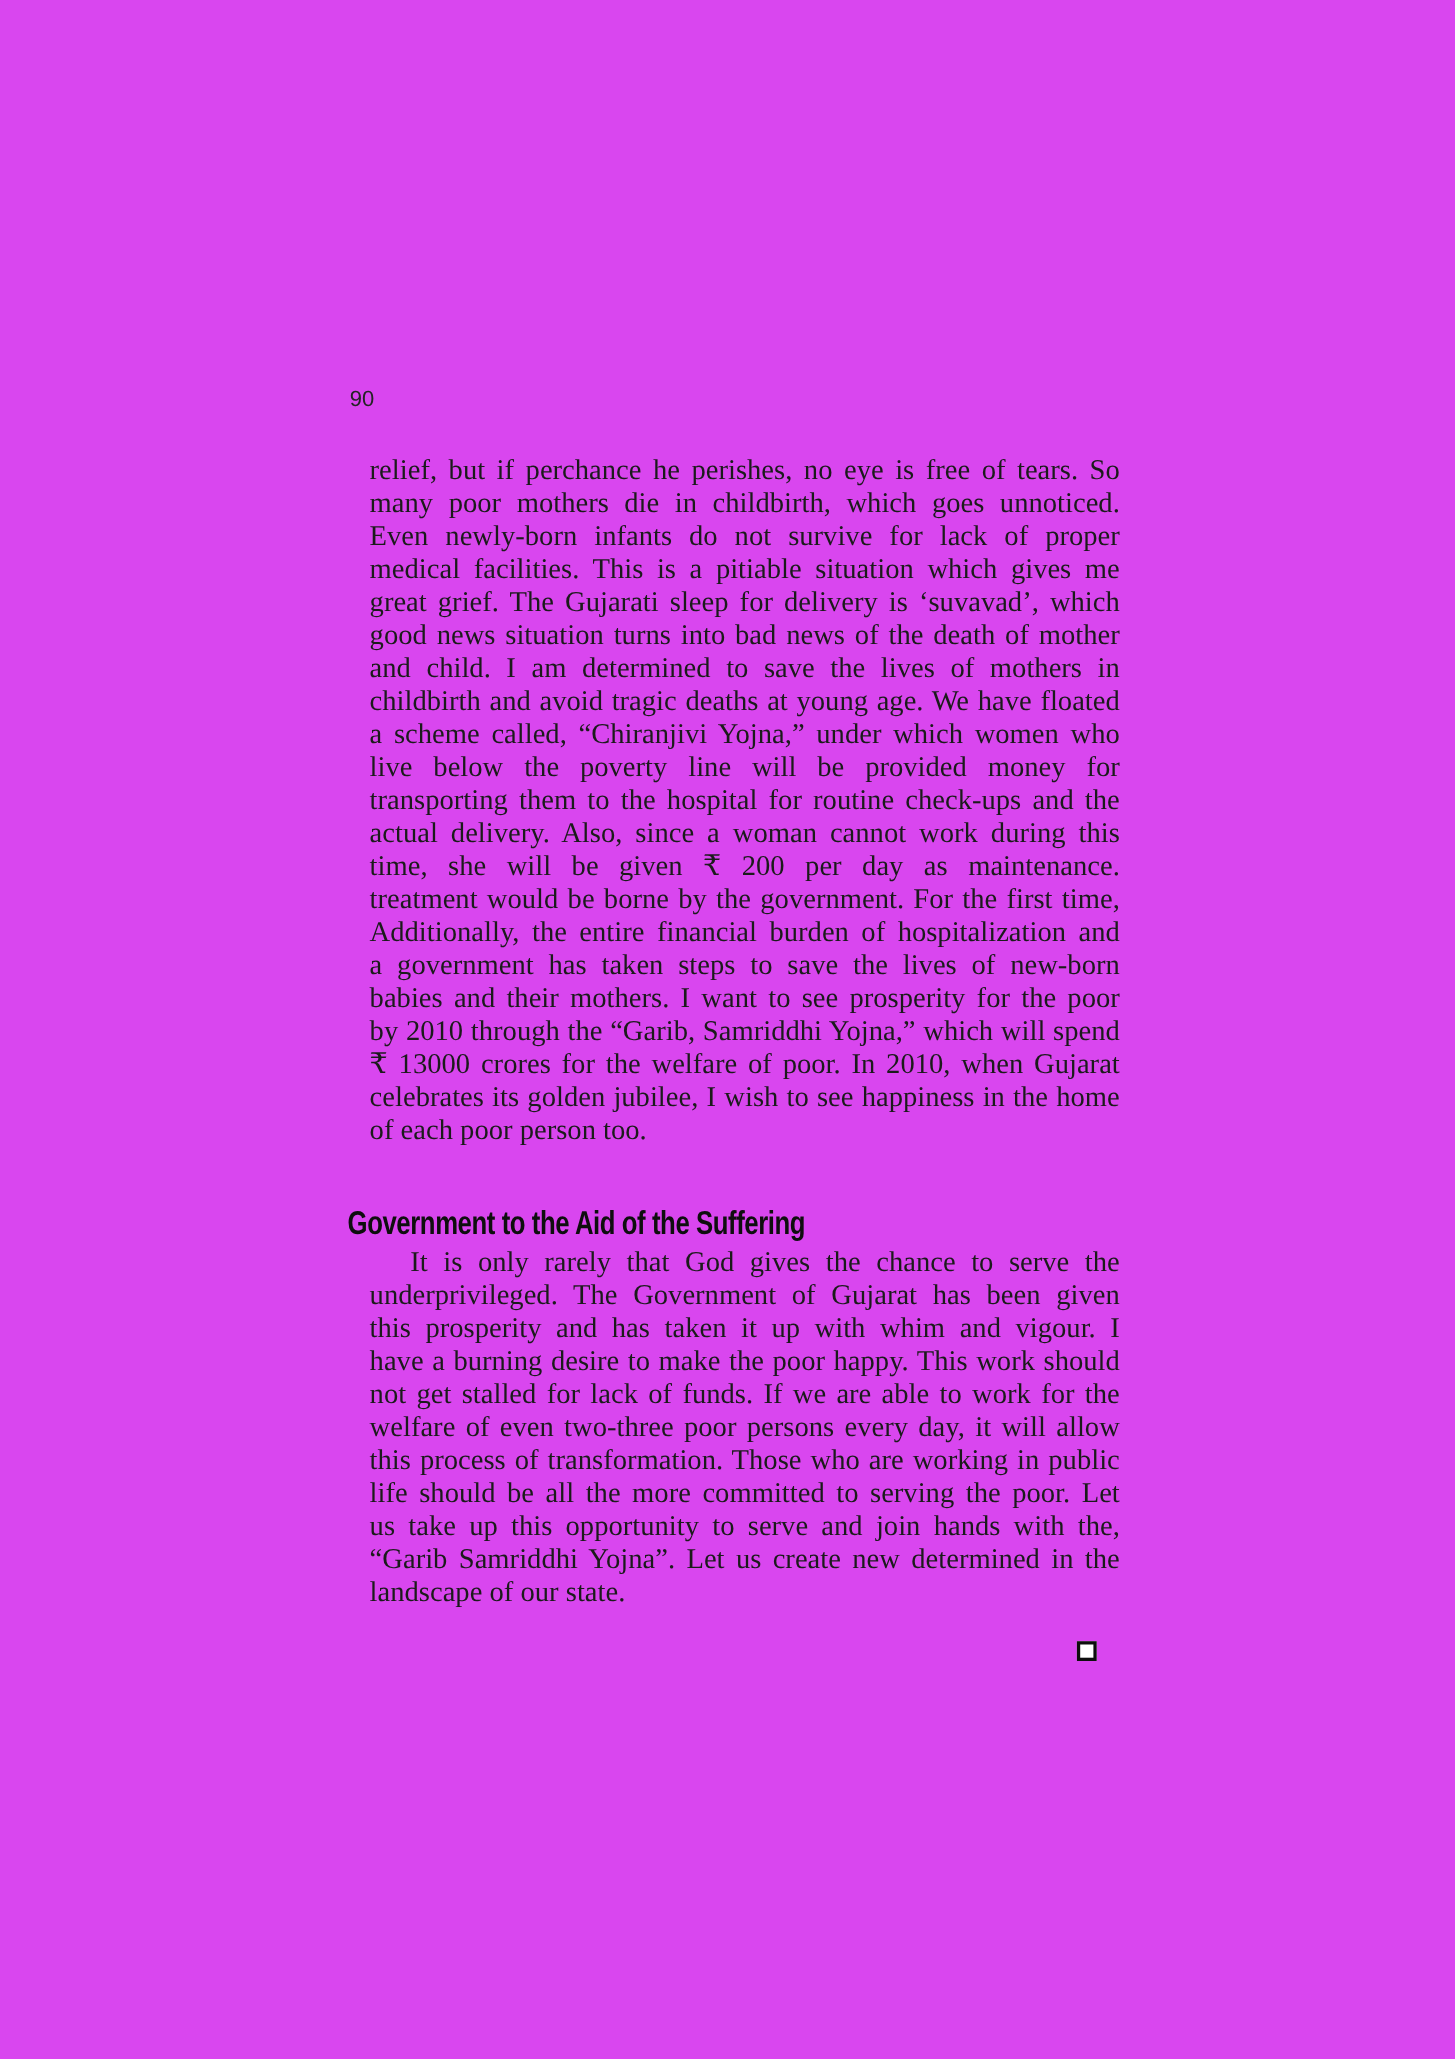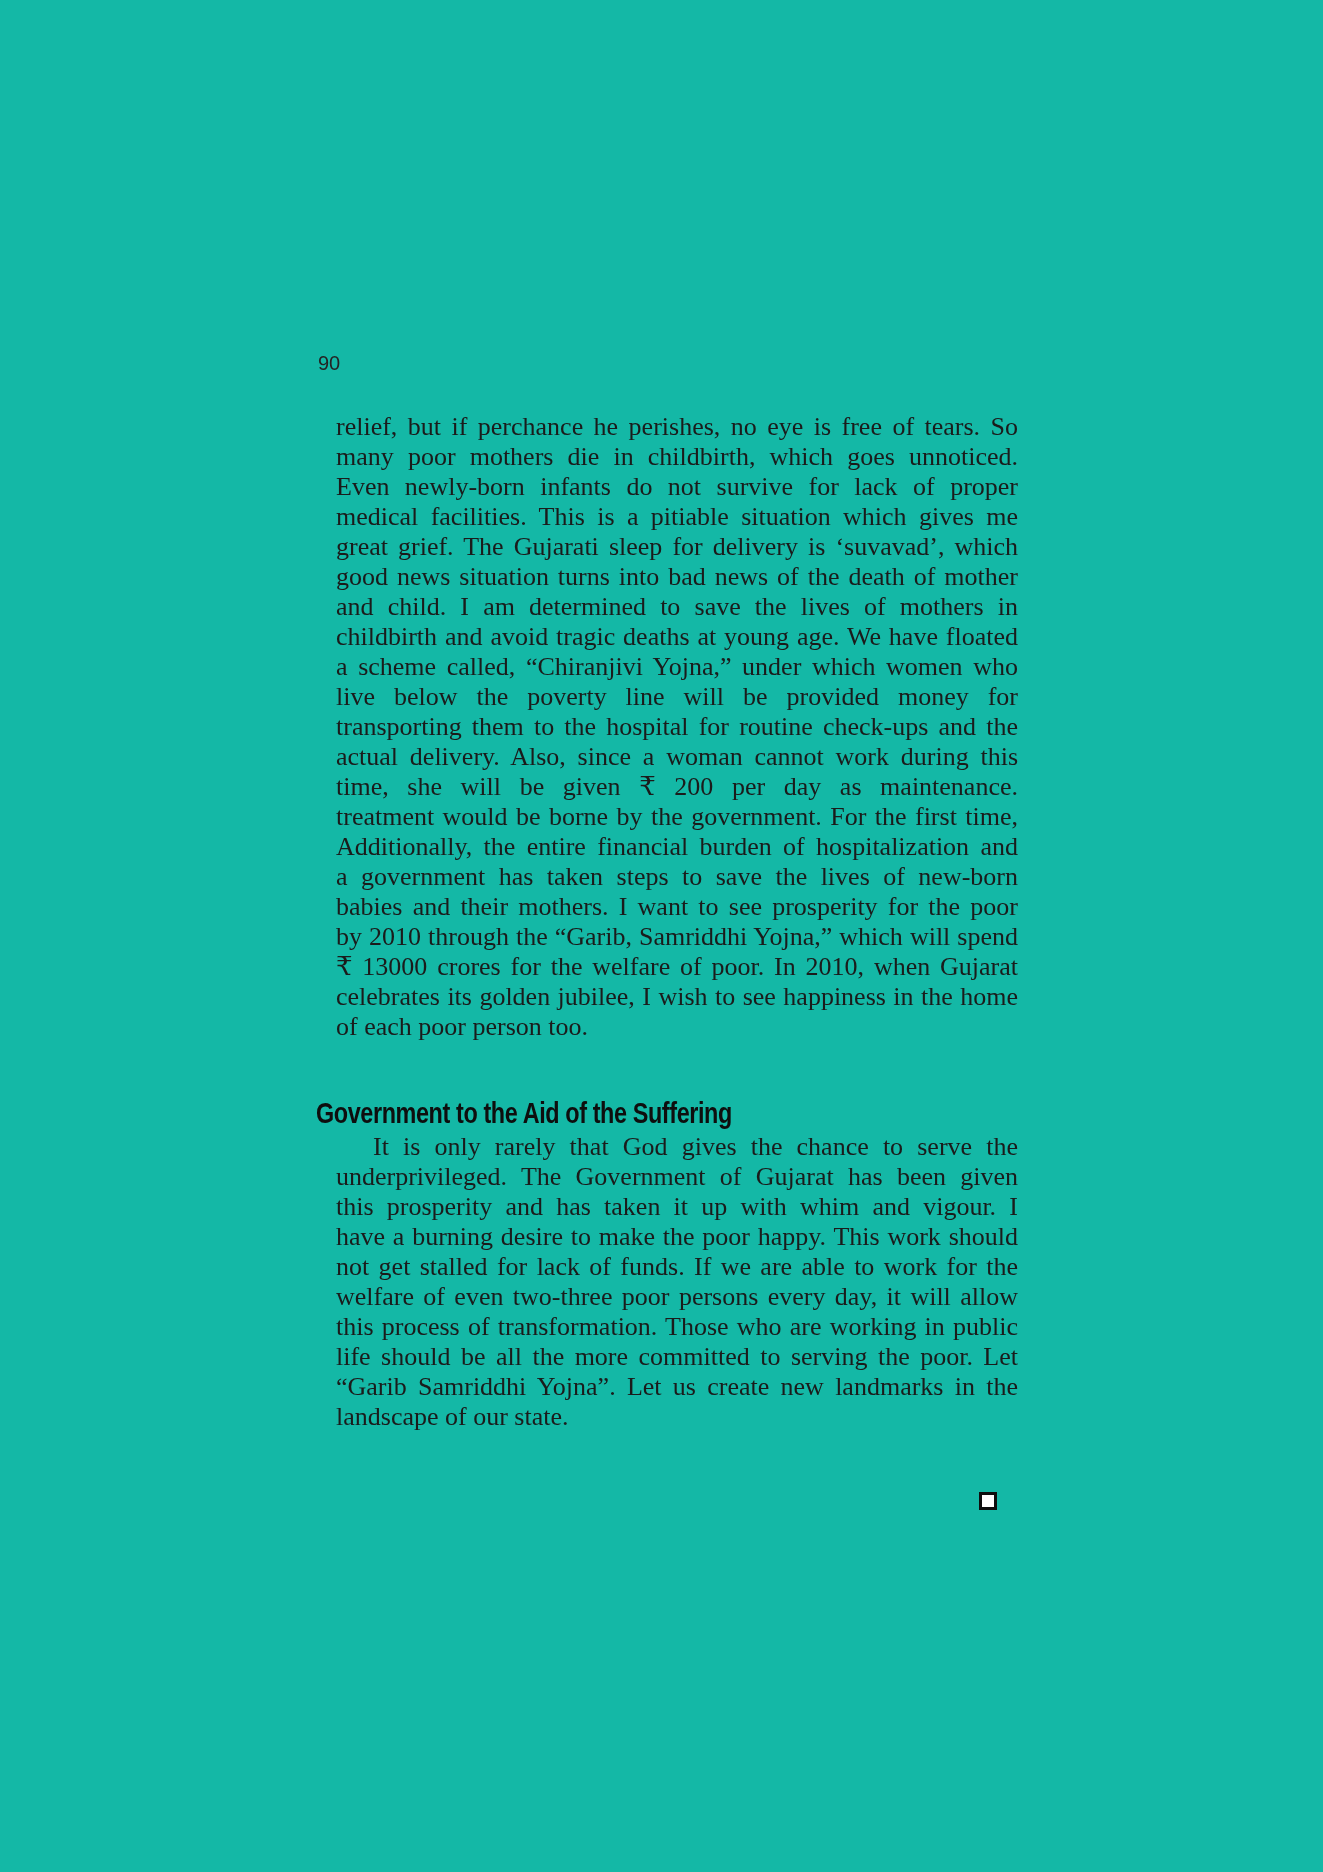--- a/index.html
+++ b/index.html
@@ -1,17 +1,17 @@
 <!DOCTYPE html>
 <html><head>
 <meta charset="utf-8">
 <style>
   html,body { margin:0; padding:0; background:#ffffff; }
   .page {
-    position:relative; width:1323px; height:1872px; background:#14b8a6;
+    position:relative; width:1323px; height:1872px; background:#d946ef;
     font-family:"Liberation Serif","DejaVu Serif",serif; color:#1b1b1b;
     overflow:hidden;
   }
   .running-head {
     position:absolute; top:352px; left:316px; width:682px; height:26px;
     font-family:"Liberation Sans","DejaVu Sans",sans-serif;
     font-size:20px; color:#242424;
   }
   .page-num { position:absolute; left:2px; top:0; }
   .book-title { position:absolute; left:0; right:0; top:0; text-align:center; }
@@ -73,19 +73,20 @@
 
   <div class="para para2 indent-first">
       <div class="line line-indent">It is only rarely that God gives the chance to serve the</div>
       <div class="line">underprivileged. The Government of Gujarat has been given</div>
       <div class="line">this prosperity and has taken it up with whim and vigour. I</div>
       <div class="line">have a burning desire to make the poor happy. This work should</div>
       <div class="line">not get stalled for lack of funds. If we are able to work for the</div>
       <div class="line">welfare of even two-three poor persons every day, it will allow</div>
       <div class="line">this process of transformation. Those who are working in public</div>
       <div class="line">life should be all the more committed to serving the poor. Let</div>
-      <div class="line">“Garib Samriddhi Yojna”. Let us create new landmarks in the</div>
+      <div class="line">us take up this opportunity to serve and join hands with the,</div>
+      <div class="line">“Garib Samriddhi Yojna”. Let us create new determined in the</div>
       <div class="line line-last">landscape of our state.</div>
     </div>
 
   <div class="end-marker"></div>
 
 </div>
 
 </body></html>

